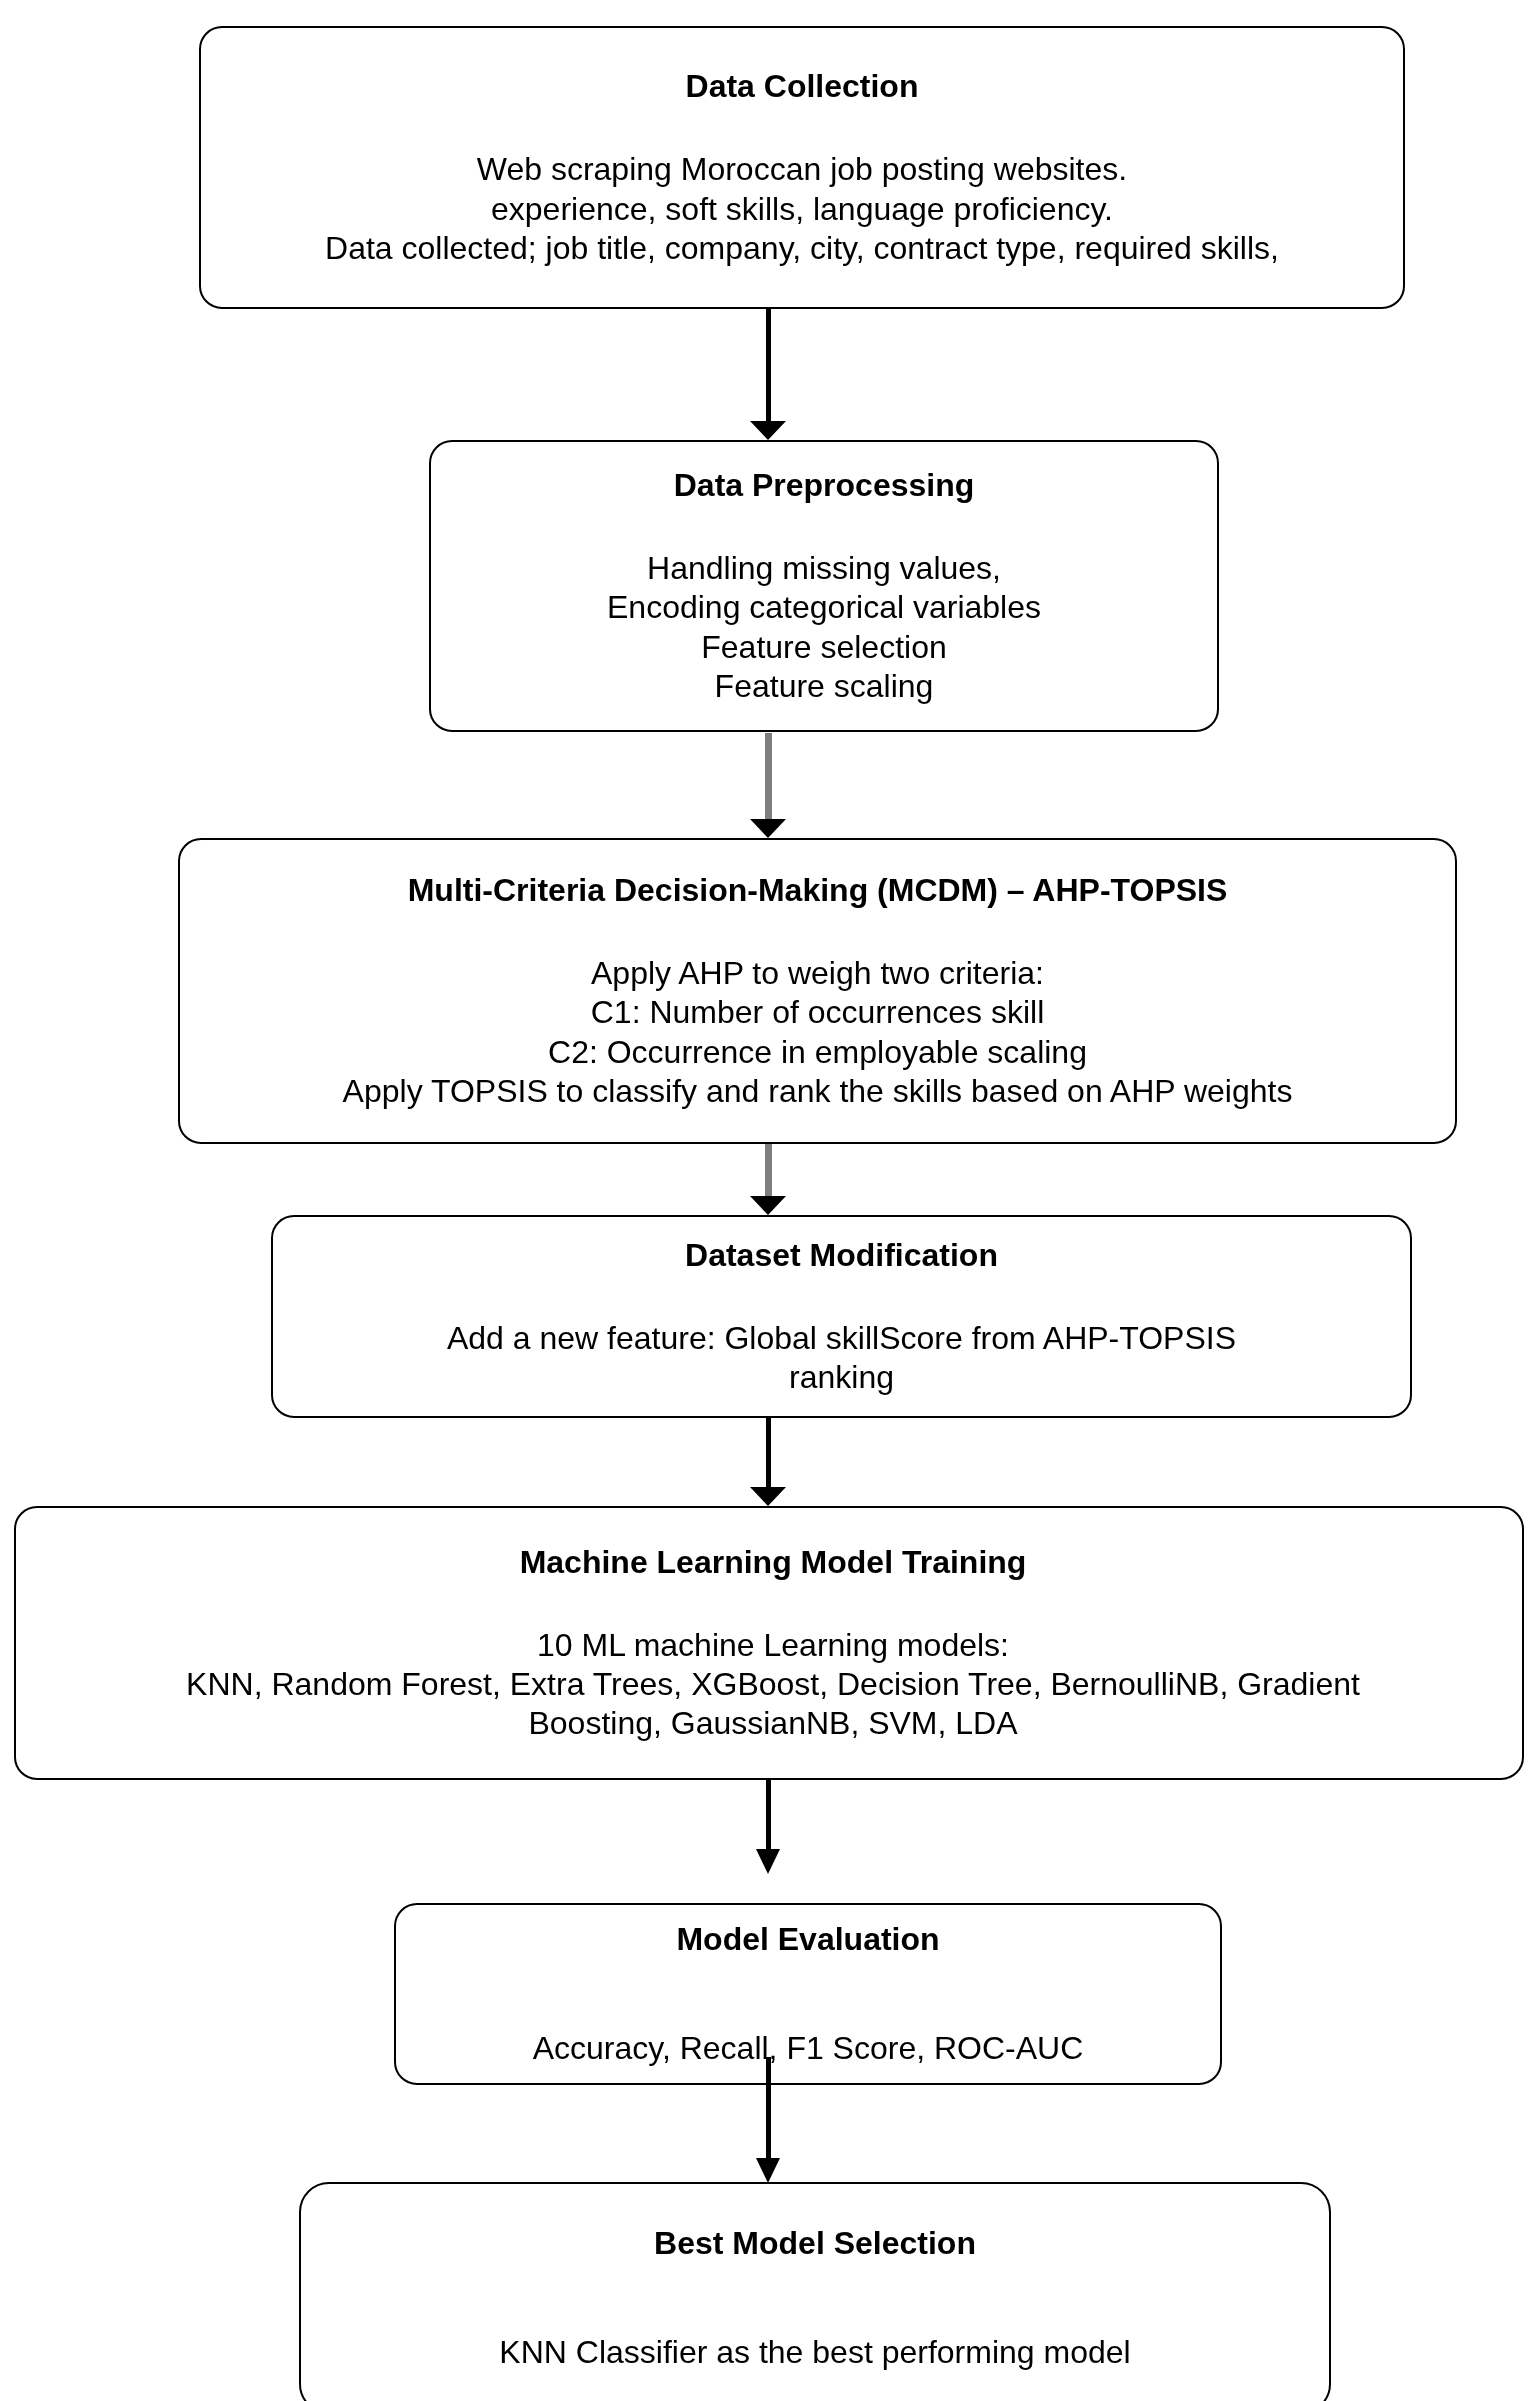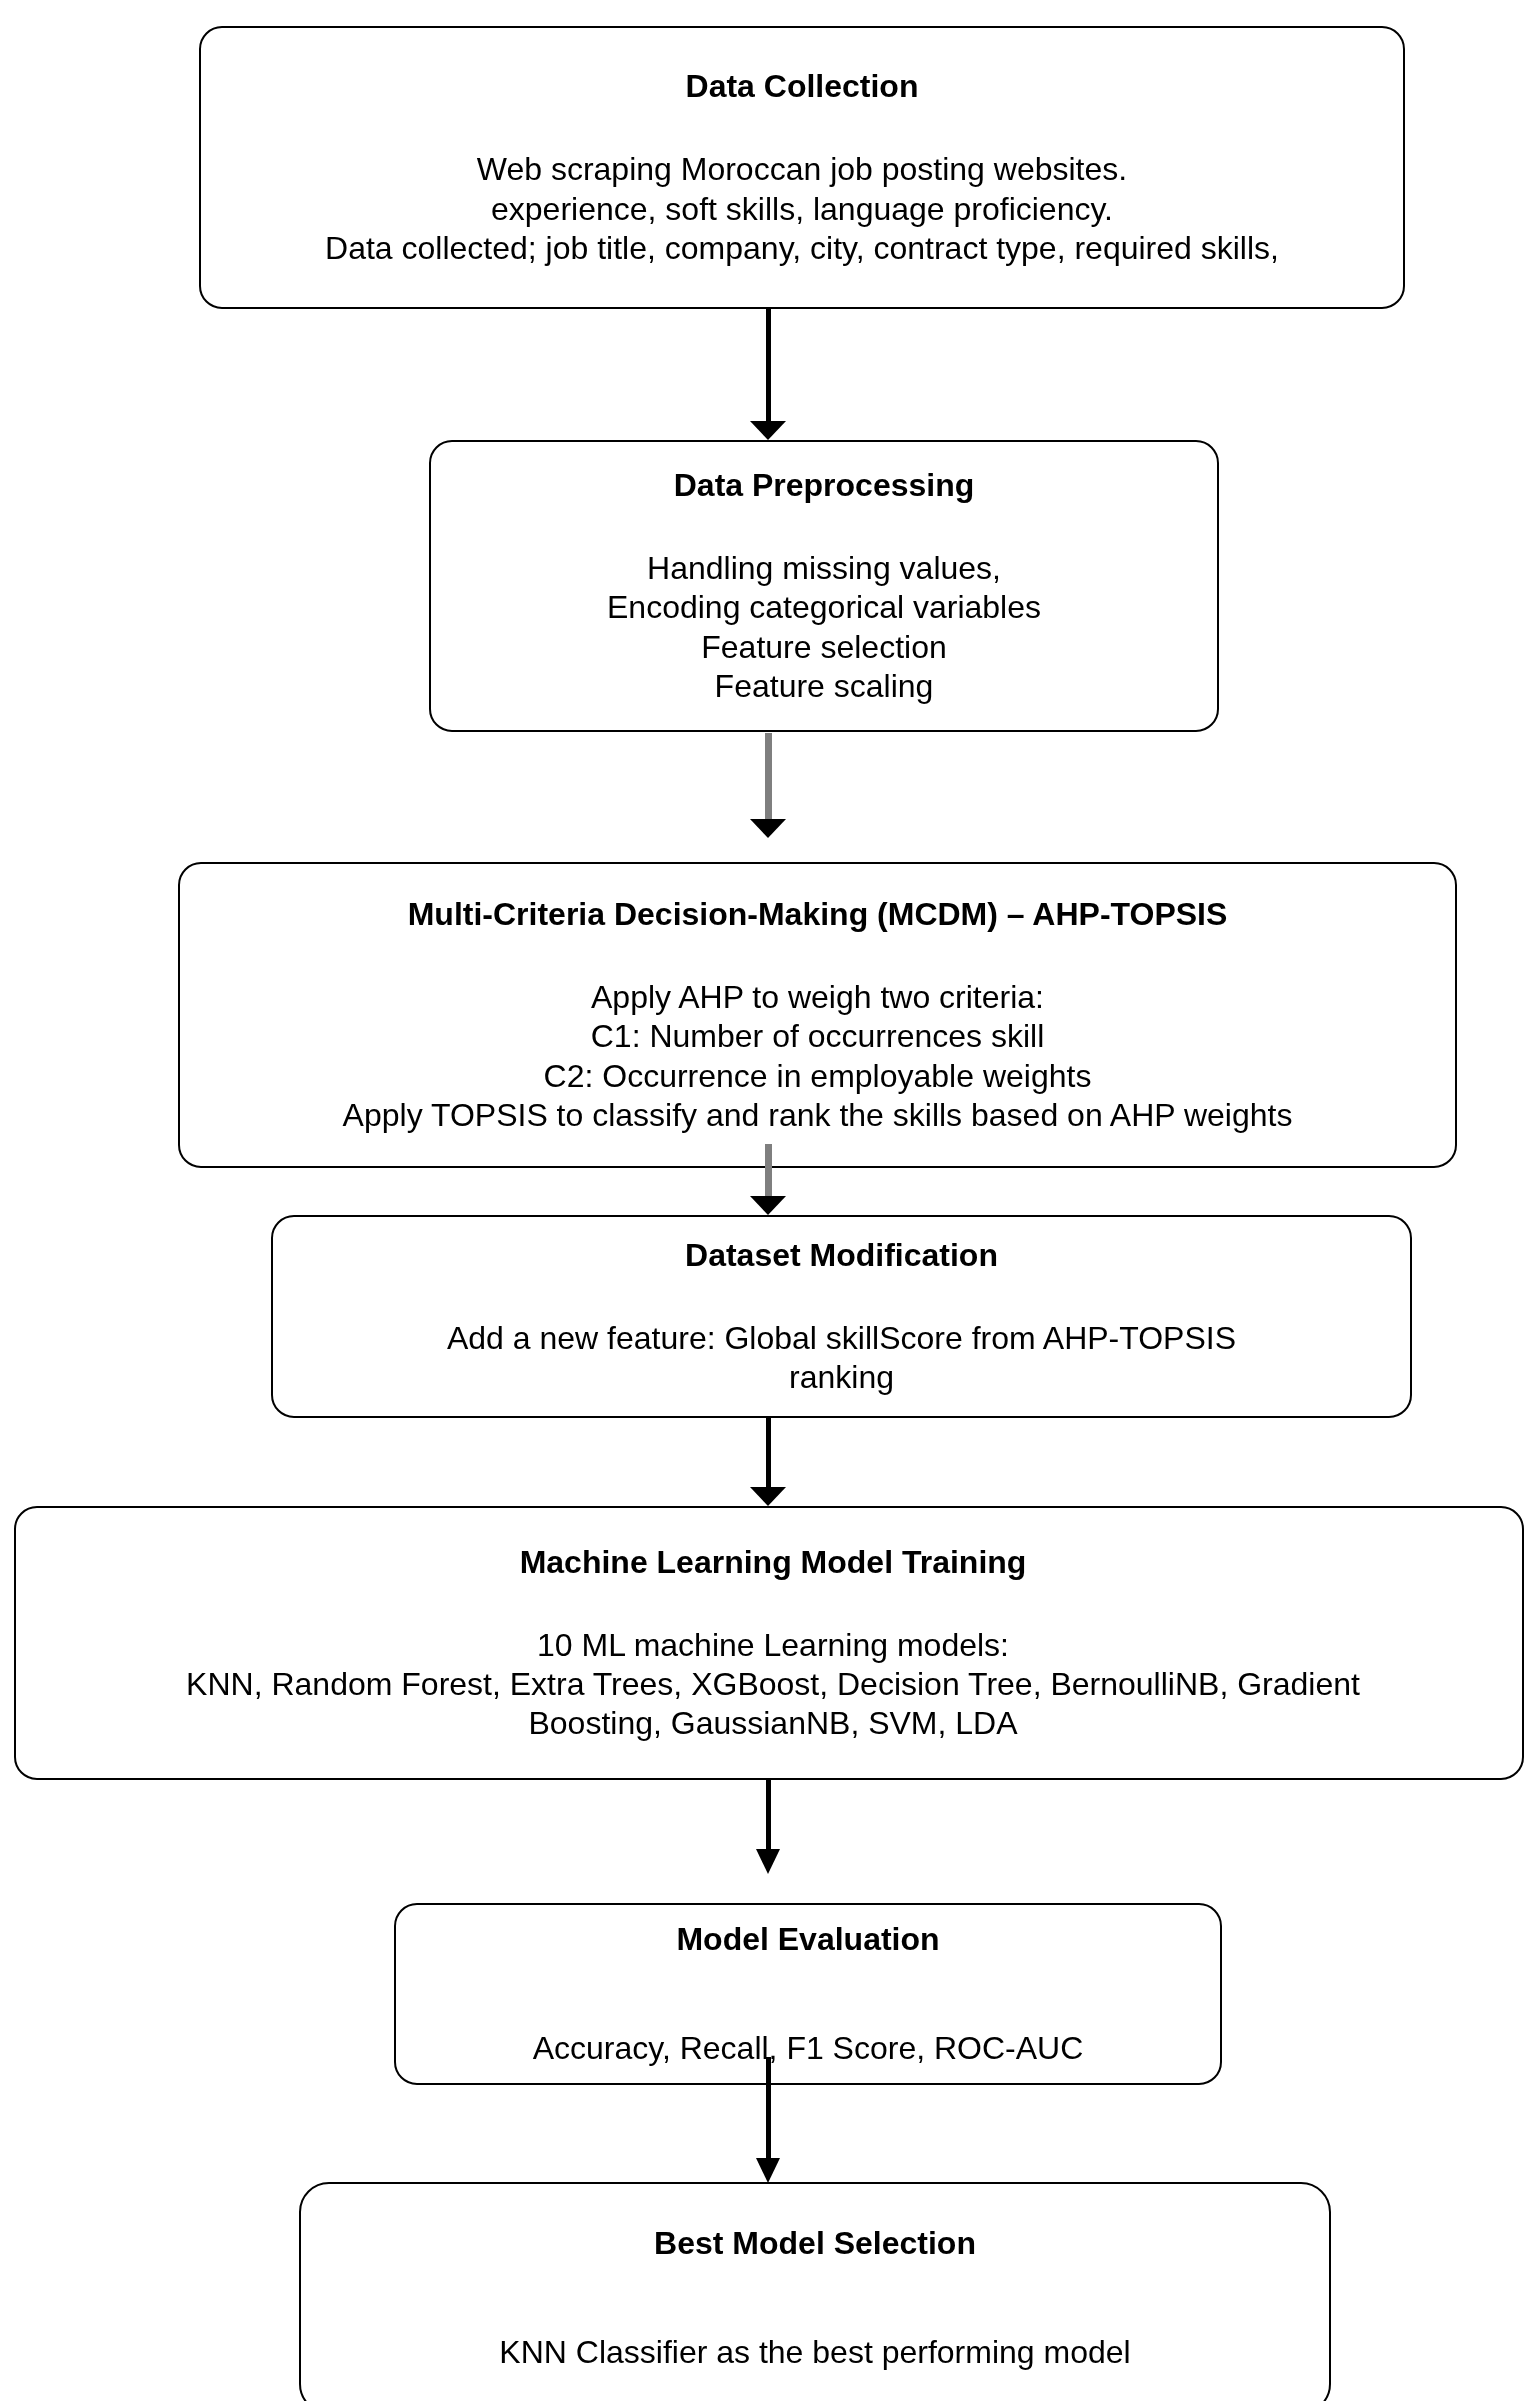--- a/index.html
+++ b/index.html
@@ -44,21 +44,21 @@
   .node .body {
     display: flex;
     flex-direction: column;
     align-items: center;
   }
   .node.gap .body { margin-top: 26.5px; }
 
   
   #node-data-collection      { left: 199px;  top: 26px;   width: 1206px; height: 283px; }
   #node-data-preprocessing   { left: 429px;  top: 440px;  width: 790px; height: 292px; }
-  #node-mcdm                 { left: 178px;  top: 838px; width: 1279px; height: 306px; margin-top: 24px; }
+  #node-mcdm                 { left: 178px;  top: 838px; width: 1279px; height: 306px; }
   #node-dataset-modification { left: 271px;  top: 1215px; width: 1141px; height: 203px; }
   #node-ml-training          { left: 14px;   top: 1506px; width: 1510px; height: 274px; padding-left: 8px; }
   #node-model-evaluation     { left: 394px;  top: 1875px; width: 828px; height: 182px; margin-top: 28px; }
   #node-best-model           { left: 299px;  top: 2182px; width: 1032px; height: 232px; border-radius: 30px; }
 
   
   .conn {
     position: absolute;
     left: 750px;
     width: 37px;
@@ -127,21 +127,21 @@
   <div class="conn grey" id="conn-2">
     <div class="shaft"></div>
     <div class="head"></div>
   </div>
 
   <div class="node" id="node-mcdm">
     <div class="title">Multi-Criteria Decision-Making (MCDM) – AHP-TOPSIS</div>
     <div class="body">
       <div class="line">Apply AHP to weigh two criteria:</div>
       <div class="line">C1: Number of occurrences skill</div>
-      <div class="line">C2: Occurrence in employable weights</div>
+      <div class="line">C2: Occurrence in employable scaling</div>
       <div class="line">Apply TOPSIS to classify and rank the skills based on AHP weights</div>
     </div>
   </div>
 
   <div class="conn grey" id="conn-3">
     <div class="shaft"></div>
     <div class="head"></div>
   </div>
 
   <div class="node" id="node-dataset-modification">

